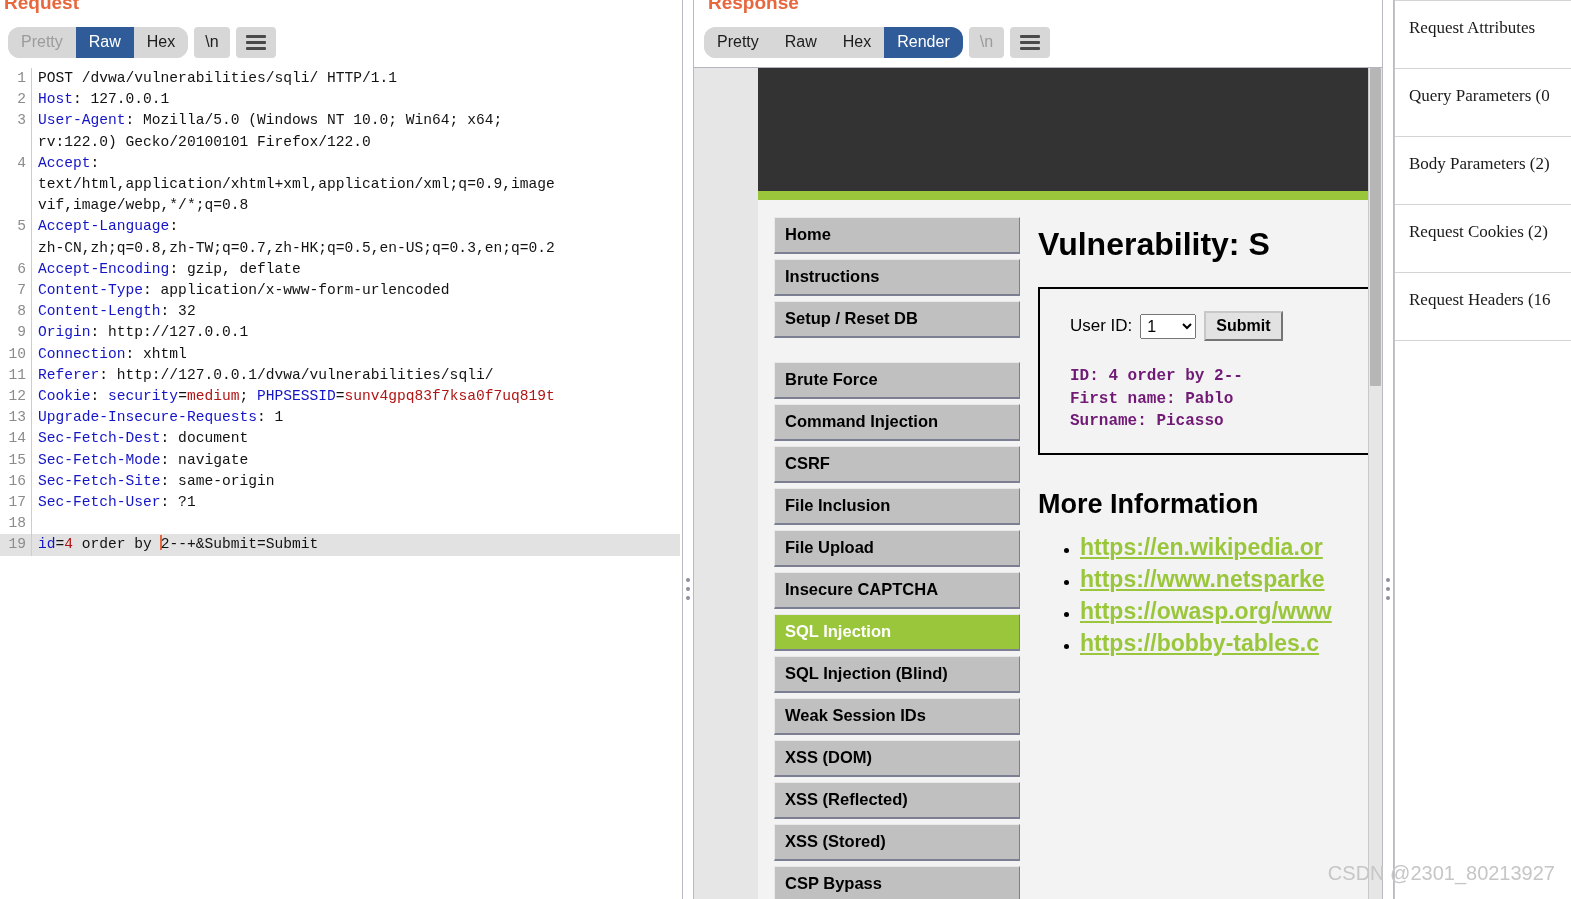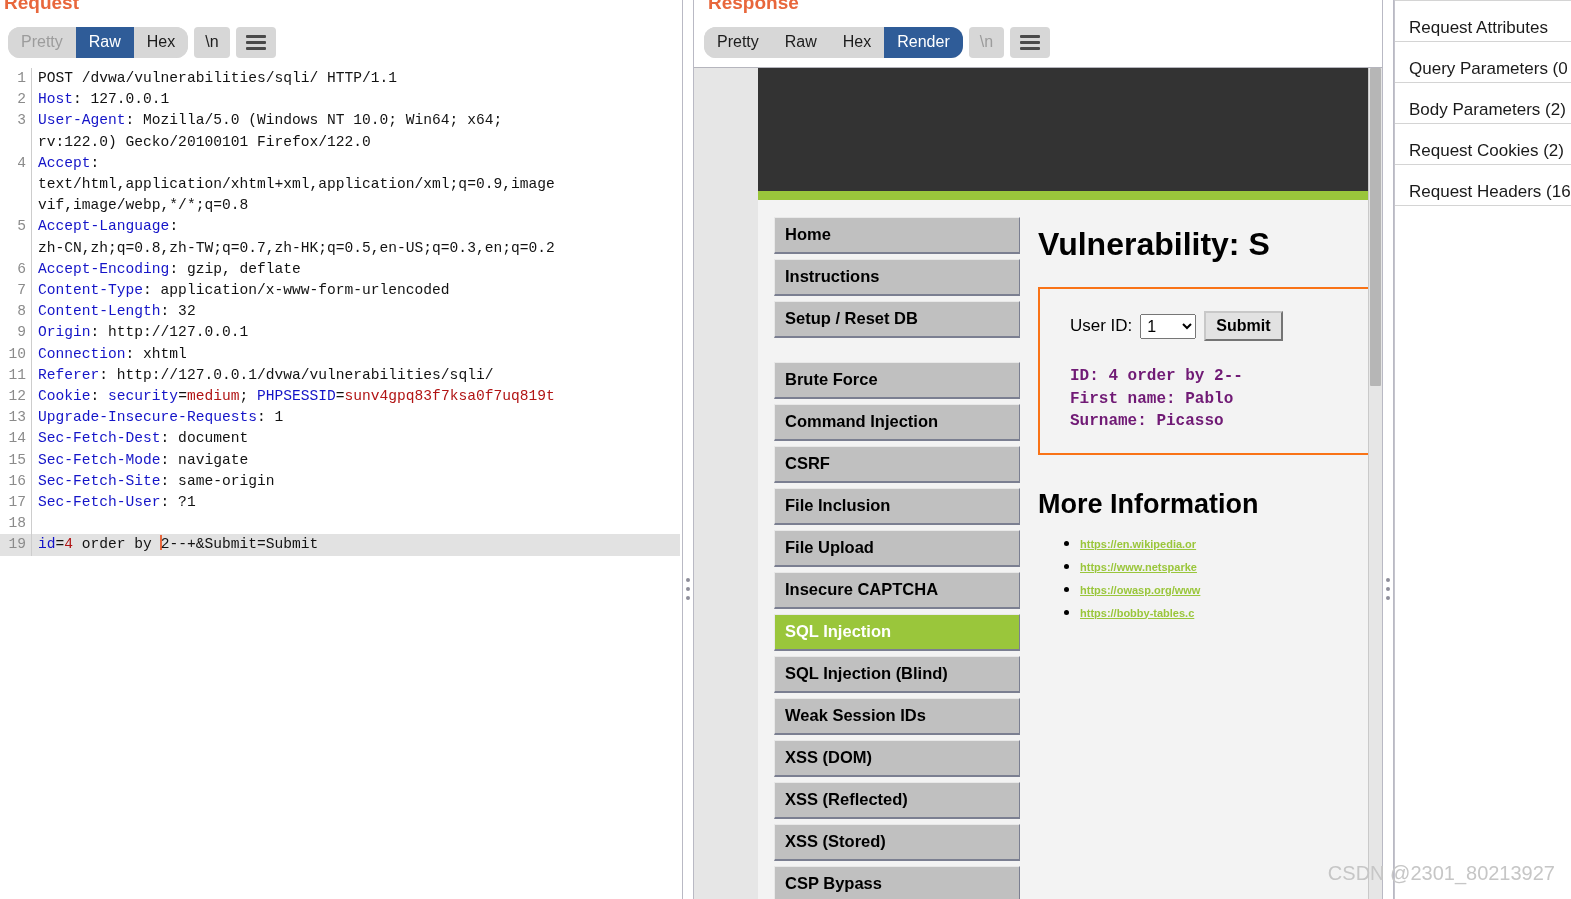--- a/index.html
+++ b/index.html
@@ -266,21 +266,21 @@
     min-width: 0;
   }
   #dvwa-content h1 {
     margin: 0 0 24px 0;
     font-size: 32px;
     color: #000000;
     font-family: "Liberation Sans", sans-serif;
     white-space: nowrap;
   }
   #vuln-box {
-    border: 2px solid #f97316;
+    border: 2px solid #000000;
     background: #f3f3f3;
     padding: 22px 18px 20px 30px;
     width: 290px;
     box-sizing: content-box;
     margin-bottom: 34px;
   }
   .userid-row {
     display: flex;
     align-items: center;
     gap: 8px;
@@ -324,21 +324,21 @@
     margin: 0;
     padding-left: 42px;
     list-style: disc;
   }
   ul.morelinks li {
     margin-bottom: 5px;
   }
   ul.morelinks a {
     color: #9ac63b;
     font-weight: bold;
-    font-size: 11px;
+    font-size: 23px;
     text-decoration: underline;
     font-family: "Liberation Sans", sans-serif;
     white-space: nowrap;
   }
   
   #resp-scroll {
     position: absolute;
     right: 0px;
     top: 0;
     width: 14px;
@@ -362,24 +362,24 @@
     flex: 1;
     height: 899px;
     background: #ffffff;
     border-left: 1px solid #c4c4cc;
     box-sizing: border-box;
     position: relative;
     overflow: hidden;
   }
   .side-item {
     border-bottom: 1px solid #d4d4d4;
-    padding: 17px 0 3px 14px;
+    padding: 17px 0 30px 14px;
     font-size: 17px;
     color: #1a1a1a;
-    font-family: Liberation Sans, sans-serif;
+    font-family: Liberation Serif, serif;
     white-space: nowrap;
     cursor: pointer;
   }
   .side-item:first-child { border-top: 1px solid #d4d4d4; }
 
   
   #watermark {
     position: absolute;
     right: 16px;
     bottom: 14px;

